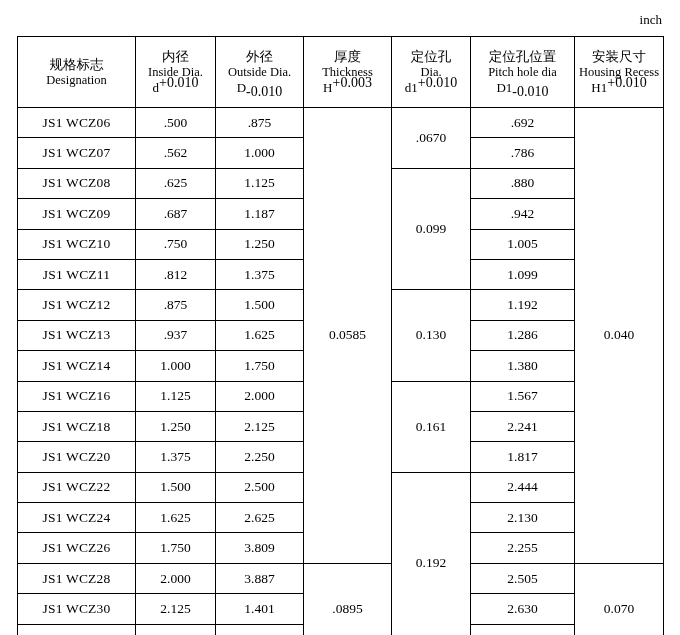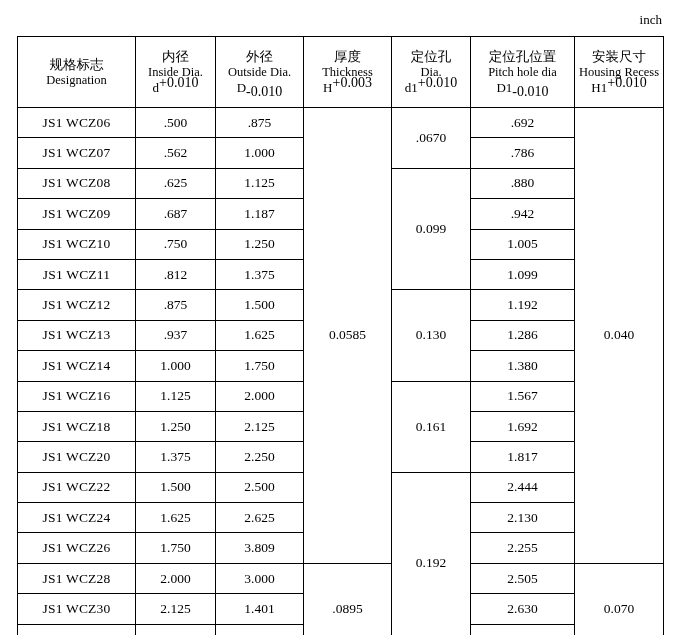--- a/index.html
+++ b/index.html
@@ -203,21 +203,21 @@
           <td class="desig">JS1 WCZ16</td>
           <td>1.125</td>
           <td>2.000</td>
           <td rowspan="3">0.161</td>
           <td>1.567</td>
         </tr>
         <tr>
           <td class="desig">JS1 WCZ18</td>
           <td>1.250</td>
           <td>2.125</td>
-          <td>1.692</td>
+          <td>2.241</td>
         </tr>
         <tr>
           <td class="desig">JS1 WCZ20</td>
           <td>1.375</td>
           <td>2.250</td>
           <td>1.817</td>
         </tr>
         <tr>
           <td class="desig">JS1 WCZ22</td>
           <td>1.500</td>
@@ -233,21 +233,21 @@
         </tr>
         <tr>
           <td class="desig">JS1 WCZ26</td>
           <td>1.750</td>
           <td>3.809</td>
           <td>2.255</td>
         </tr>
         <tr>
           <td class="desig">JS1 WCZ28</td>
           <td>2.000</td>
-          <td>3.000</td>
+          <td>3.887</td>
           <td rowspan="3">.0895</td>
           <td>2.505</td>
           <td rowspan="3">0.070</td>
         </tr>
         <tr>
           <td class="desig">JS1 WCZ30</td>
           <td>2.125</td>
           <td>1.401</td>
           <td>2.630</td>
         </tr>

